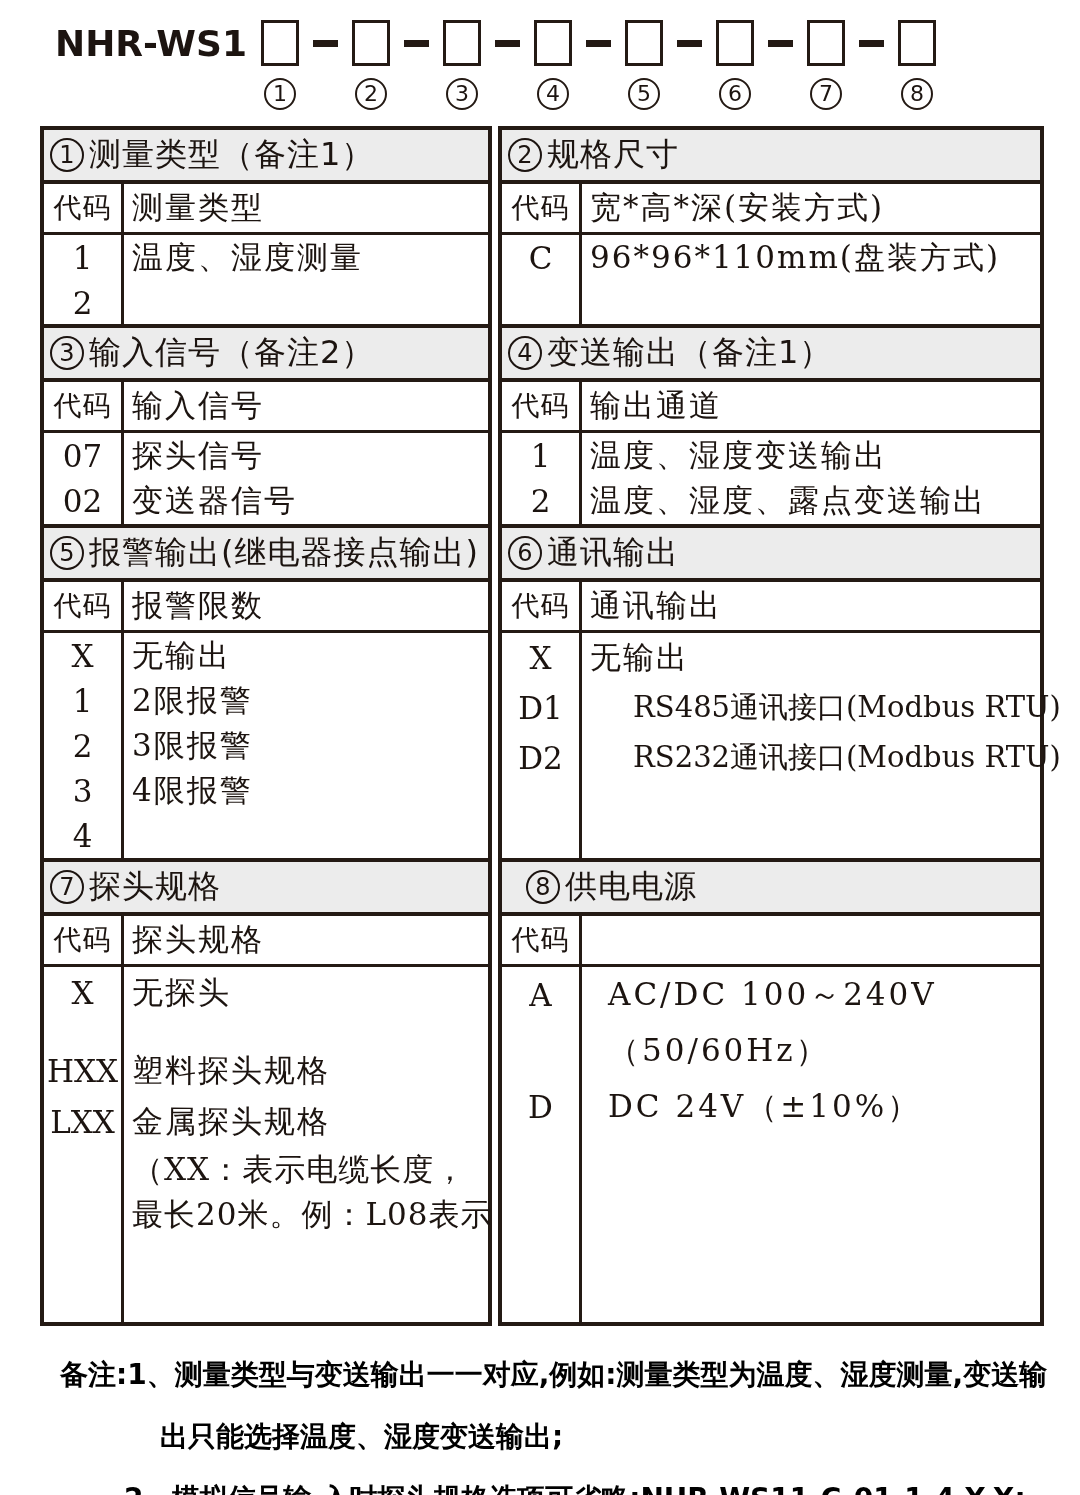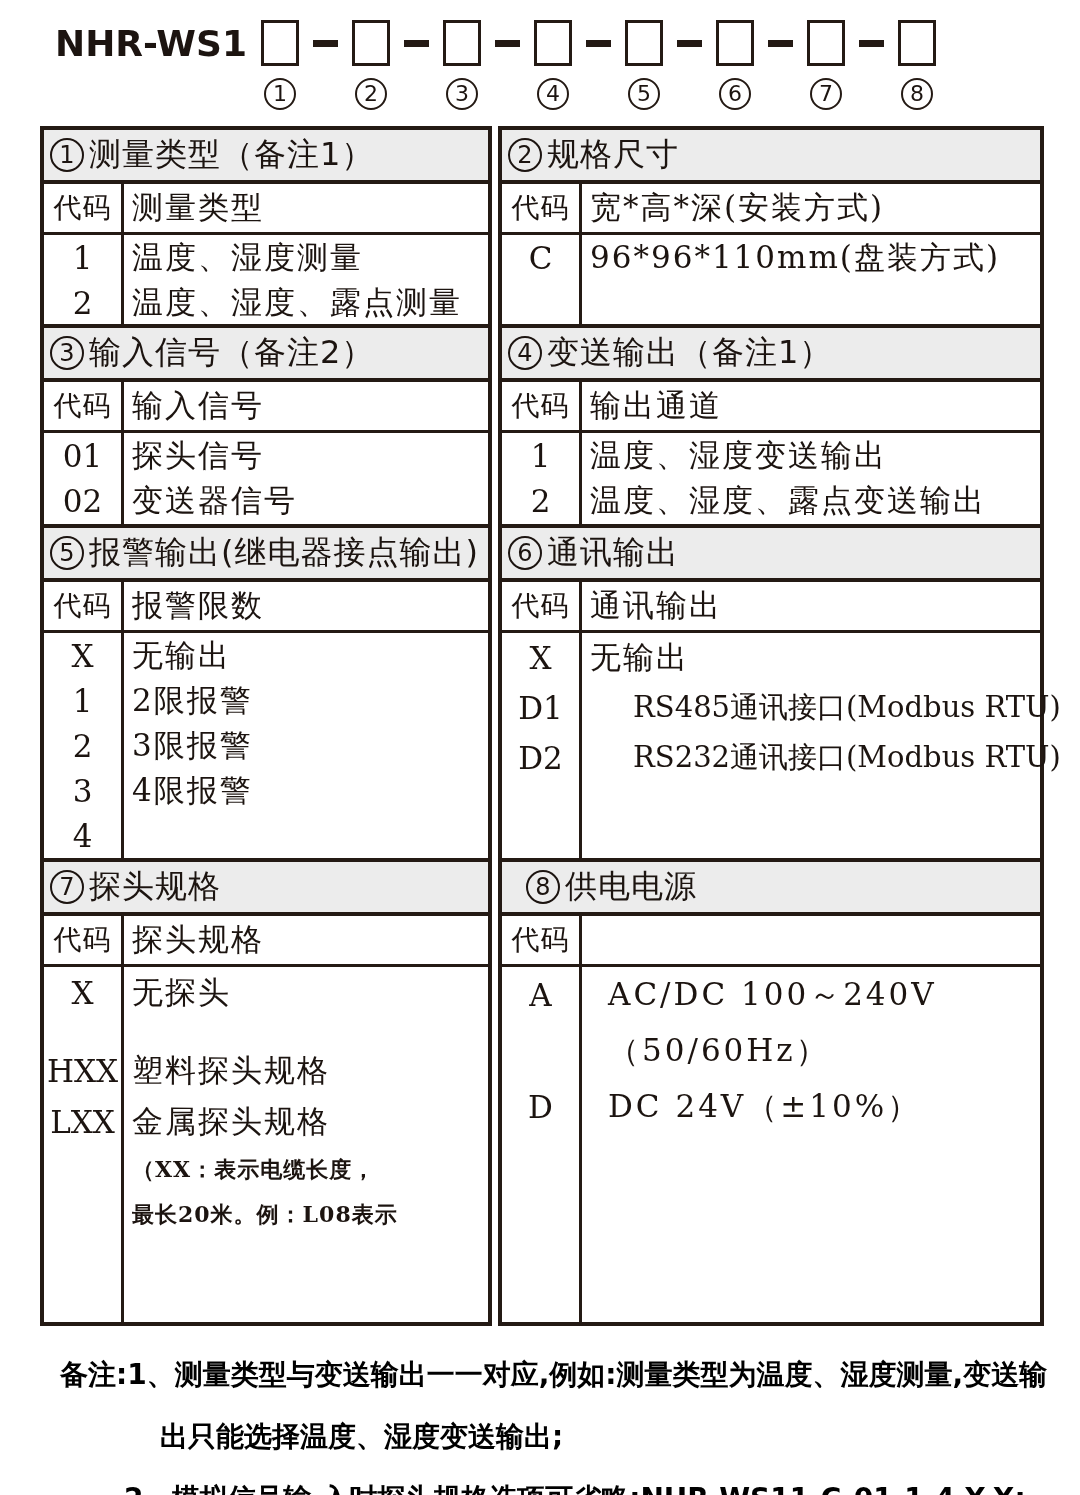--- a/index.html
+++ b/index.html
@@ -60,21 +60,21 @@
   }
   .desc-head{flex:1;display:flex;align-items:center;padding-left:8px;font-size:31px;letter-spacing:2px;white-space:nowrap;}
 
   .sec-body{flex:1;display:flex;min-height:0;}
   .codes{width:80px;border-right:3px solid var(--bd);display:flex;flex-direction:column;}
   .descs{flex:1;display:flex;flex-direction:column;padding-left:8px;min-width:0;}
   .line{height:45px;flex:none;display:flex;align-items:center;font-size:31px;white-space:nowrap;}
   .codes .line{justify-content:center;}
   .descs .line{letter-spacing:2px;}
   .line.long{font-size:29px;letter-spacing:0;margin-left:43px;}
-  .line.small{font-size:22px;letter-spacing:1px;font-weight:bold;}
+  .line.small{font-size:31px;letter-spacing:1px;}
   .spacer{flex:none;}
 
   .s6 .line{height:50px;}
   .s7 .row-x{height:52px;} .s7 .gap{height:26px;} .s7 .row-h{height:52px;} .s7 .row-l{height:50px;}
   .s7 .noteline{height:45px;}
   .s8 .line{height:56px;}
   .s8 .descs{padding-left:26px;}
   .s8 .descs .line{letter-spacing:3px;}
 
   
@@ -149,37 +149,36 @@
           <div class="code-head">代码</div>
           <div class="desc-head">测量类型</div>
         </div>
         <div class="sec-body">
           <div class="codes">
             <div class="line">1</div>
             <div class="line">2</div>
           </div>
           <div class="descs">
             <div class="line">温度、湿度测量</div>
-            <div class="line">温度、湿度、露点测量</div>
           </div>
         </div>
       </div>
 
       <div class="section h-b2">
         <div class="sec-header">
           <span class="circled">3</span>
           <span class="sec-title">输入信号（备注2）</span>
         </div>
         <div class="sub-row">
           <div class="code-head">代码</div>
           <div class="desc-head">输入信号</div>
         </div>
         <div class="sec-body">
           <div class="codes">
-            <div class="line">01</div>
+            <div class="line">07</div>
             <div class="line">02</div>
           </div>
           <div class="descs">
             <div class="line">探头信号</div>
             <div class="line">变送器信号</div>
           </div>
         </div>
       </div>
 
       <div class="section h-b3">

